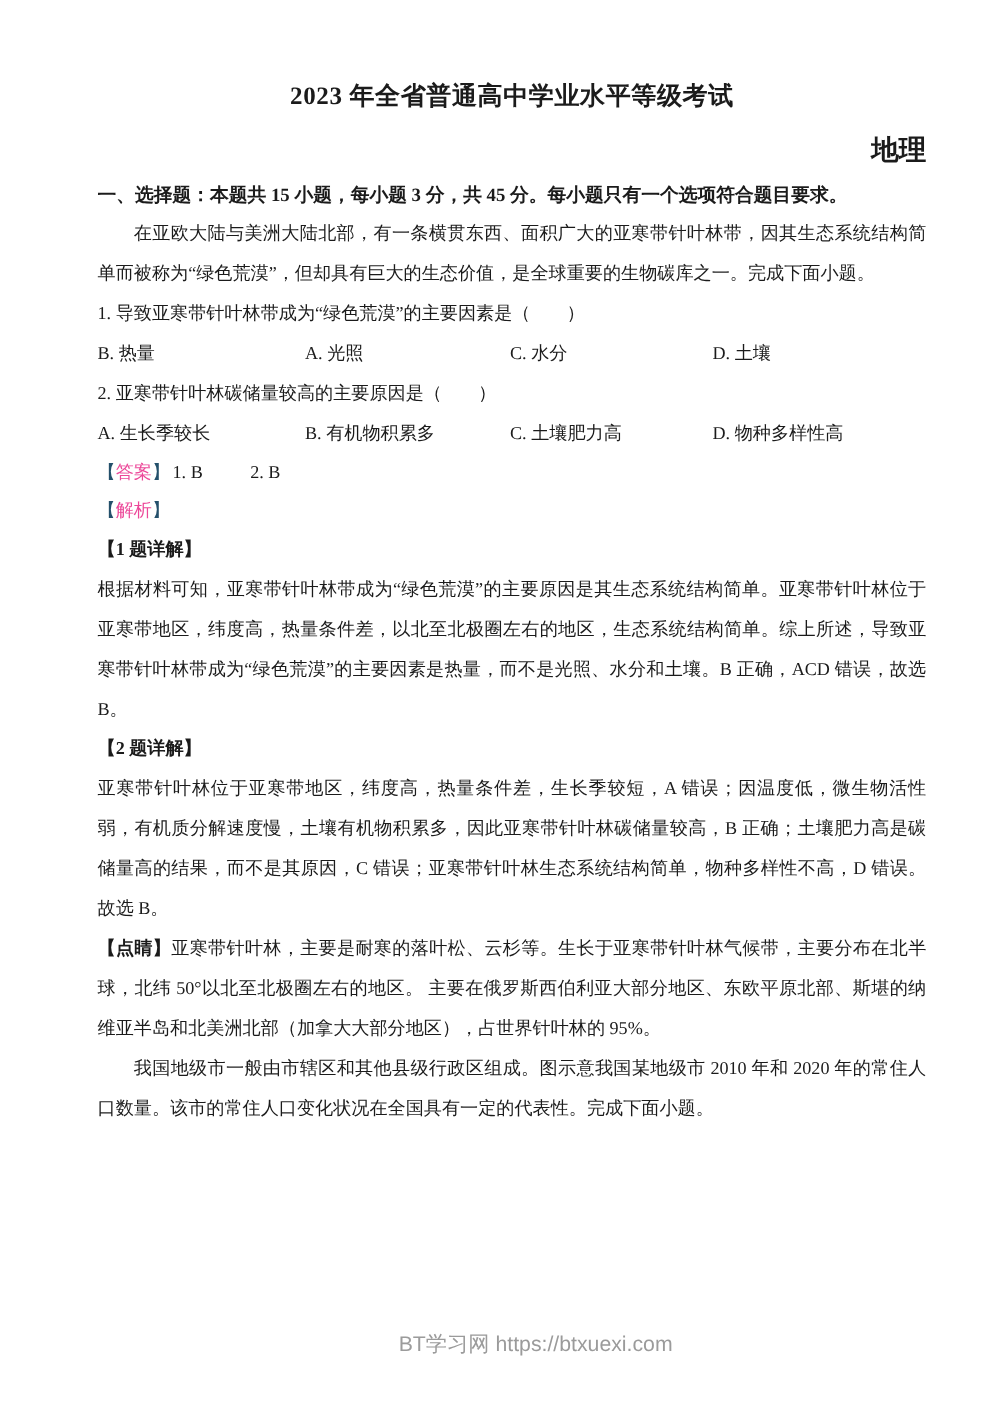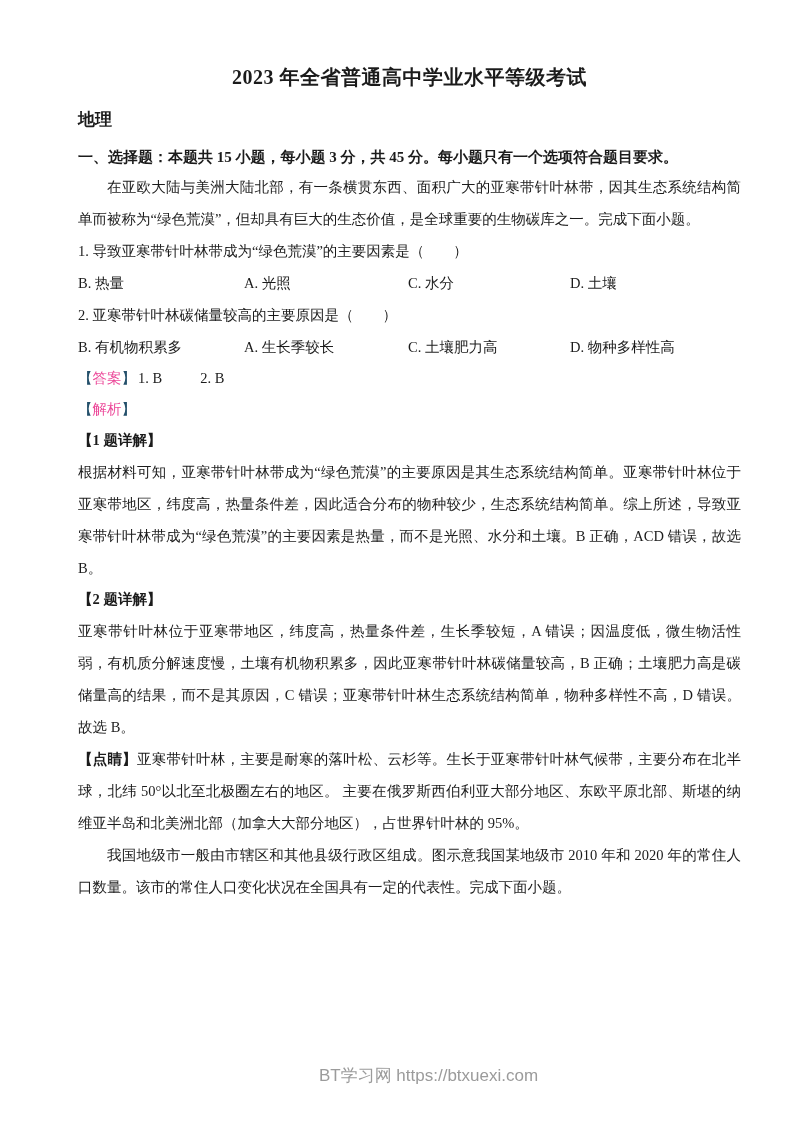--- a/index.html
+++ b/index.html
@@ -22,22 +22,22 @@
   .title {
     margin: 64px 0 0 0;
     text-align: center;
     font-size: 20px;
     font-weight: 700;
     line-height: 27px;
     letter-spacing: 0.5px;
   }
   .subject {
     margin: 17px 0 0 0;
-    text-align: left;
-    font-size: 17px;
+    text-align: right;
+    font-size: 22px;
     font-weight: 700;
     line-height: 24px;
   }
   .section-header {
     margin: 12px 0 0 0;
     font-size: 15px;
     font-weight: 700;
     line-height: 27px;
     text-align: justify;
   }
@@ -102,39 +102,39 @@
     <p class="qline">1. 导致亚寒带针叶林带成为“绿色荒漠”的主要因素是（　　）</p>
     <div class="options">
       <span class="option">B. 热量</span>
       <span class="option">A. 光照</span>
       <span class="option">C. 水分</span>
       <span class="option">D. 土壤</span>
     </div>
 
     <p class="qline">2. 亚寒带针叶林碳储量较高的主要原因是（　　）</p>
     <div class="options">
+      <span class="option">A. 生长季较长</span>
       <span class="option">B. 有机物积累多</span>
-      <span class="option">A. 生长季较长</span>
       <span class="option">C. 土壤肥力高</span>
       <span class="option">D. 物种多样性高</span>
     </div>
 
     <p class="tagline">
       <span class="tag"><span class="tag-bracket">【</span><span class="tag-text">答案</span><span class="tag-bracket">】</span></span><span class="answer-values">
           <span>1. B</span>
           <span>2. B</span>
         </span>
     </p>
 
     <p class="tagline">
       <span class="tag"><span class="tag-bracket">【</span><span class="tag-text">解析</span><span class="tag-bracket">】</span></span>
     </p>
 
     <p class="detail-label">【1 题详解】</p>
-    <p class="para">根据材料可知，亚寒带针叶林带成为“绿色荒漠”的主要原因是其生态系统结构简单。亚寒带针叶林位于亚寒带地区，纬度高，热量条件差，因此适合分布的物种较少，生态系统结构简单。综上所述，导致亚寒带针叶林带成为“绿色荒漠”的主要因素是热量，而不是光照、水分和土壤。B 正确，ACD 错误，故选 B。</p>
+    <p class="para">根据材料可知，亚寒带针叶林带成为“绿色荒漠”的主要原因是其生态系统结构简单。亚寒带针叶林位于亚寒带地区，纬度高，热量条件差，以北至北极圈左右的地区，生态系统结构简单。综上所述，导致亚寒带针叶林带成为“绿色荒漠”的主要因素是热量，而不是光照、水分和土壤。B 正确，ACD 错误，故选 B。</p>
 
     <p class="detail-label">【2 题详解】</p>
     <p class="para">亚寒带针叶林位于亚寒带地区，纬度高，热量条件差，生长季较短，A 错误；因温度低，微生物活性弱，有机质分解速度慢，土壤有机物积累多，因此亚寒带针叶林碳储量较高，B 正确；土壤肥力高是碳储量高的结果，而不是其原因，C 错误；亚寒带针叶林生态系统结构简单，物种多样性不高，D 错误。故选 B。</p>
 
     <p class="para"><span class="tip-label">【点睛】</span><span>亚寒带针叶林，主要是耐寒的落叶松、云杉等。生长于亚寒带针叶林气候带，主要分布在北半球，北纬 50°以北至北极圈左右的地区。 主要在俄罗斯西伯利亚大部分地区、东欧平原北部、斯堪的纳维亚半岛和北美洲北部（加拿大大部分地区），占世界针叶林的 95%。</span></p>
 
     <p class="para indent">我国地级市一般由市辖区和其他县级行政区组成。图示意我国某地级市 2010 年和 2020 年的常住人口数量。该市的常住人口变化状况在全国具有一定的代表性。完成下面小题。</p>
 
   </div>
 

